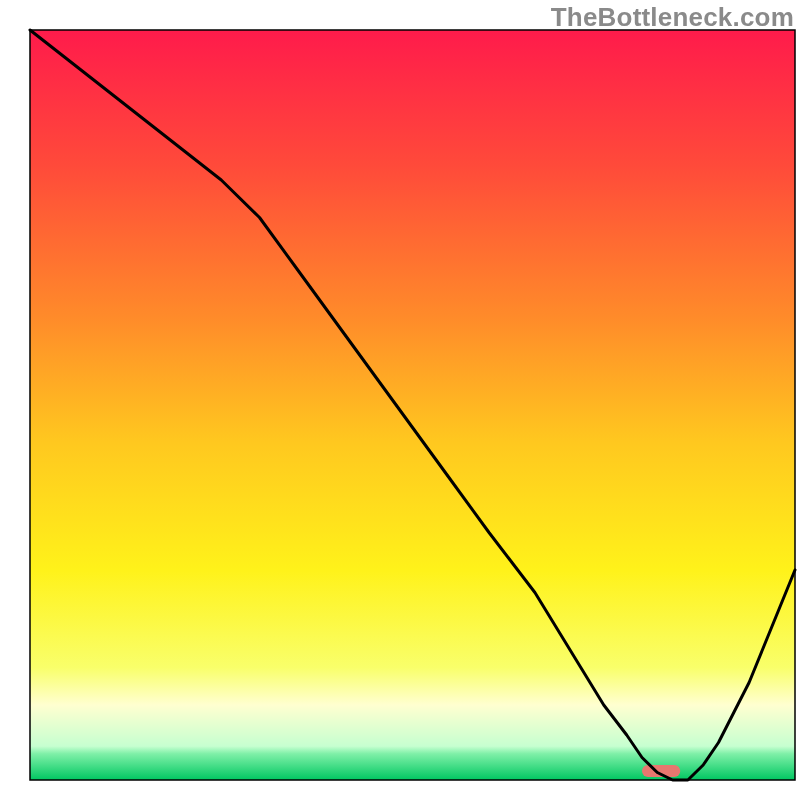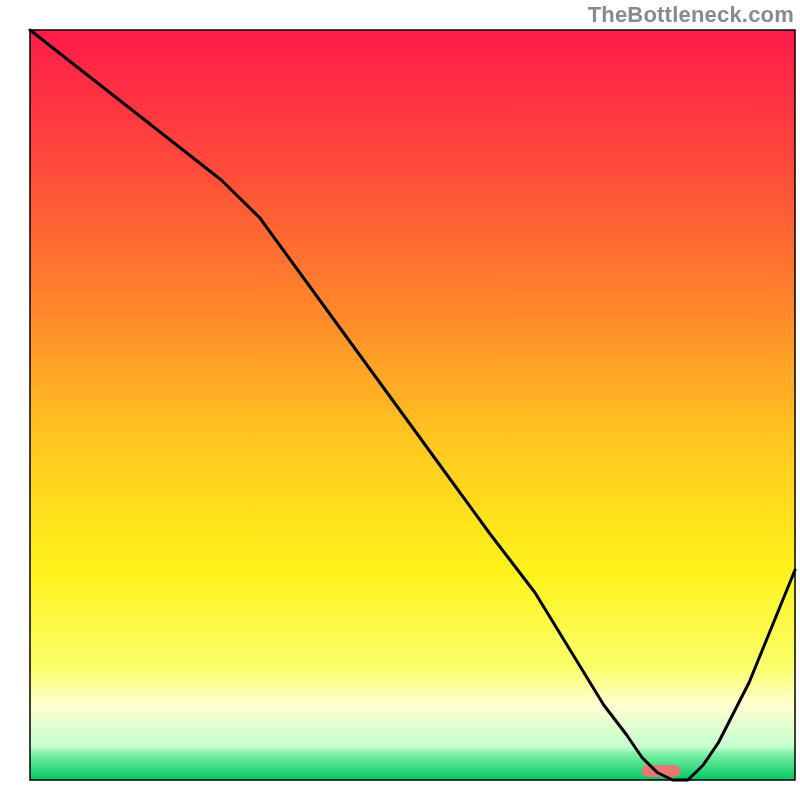--- a/index.html
+++ b/index.html
@@ -13,21 +13,21 @@
   .container {
     position: relative;
     width: 800px;
     height: 800px;
   }
   .watermark {
     position: absolute;
     top: 2px;
     right: 6px;
     font-family: Arial, Helvetica, sans-serif;
-    font-size: 22px;
+    font-size: 26px;
     font-weight: 600;
     color: #8a8a8a;
     letter-spacing: 0.2px;
   }
   svg {
     display: block;
   }
 </style>
 </head>
 <body>

